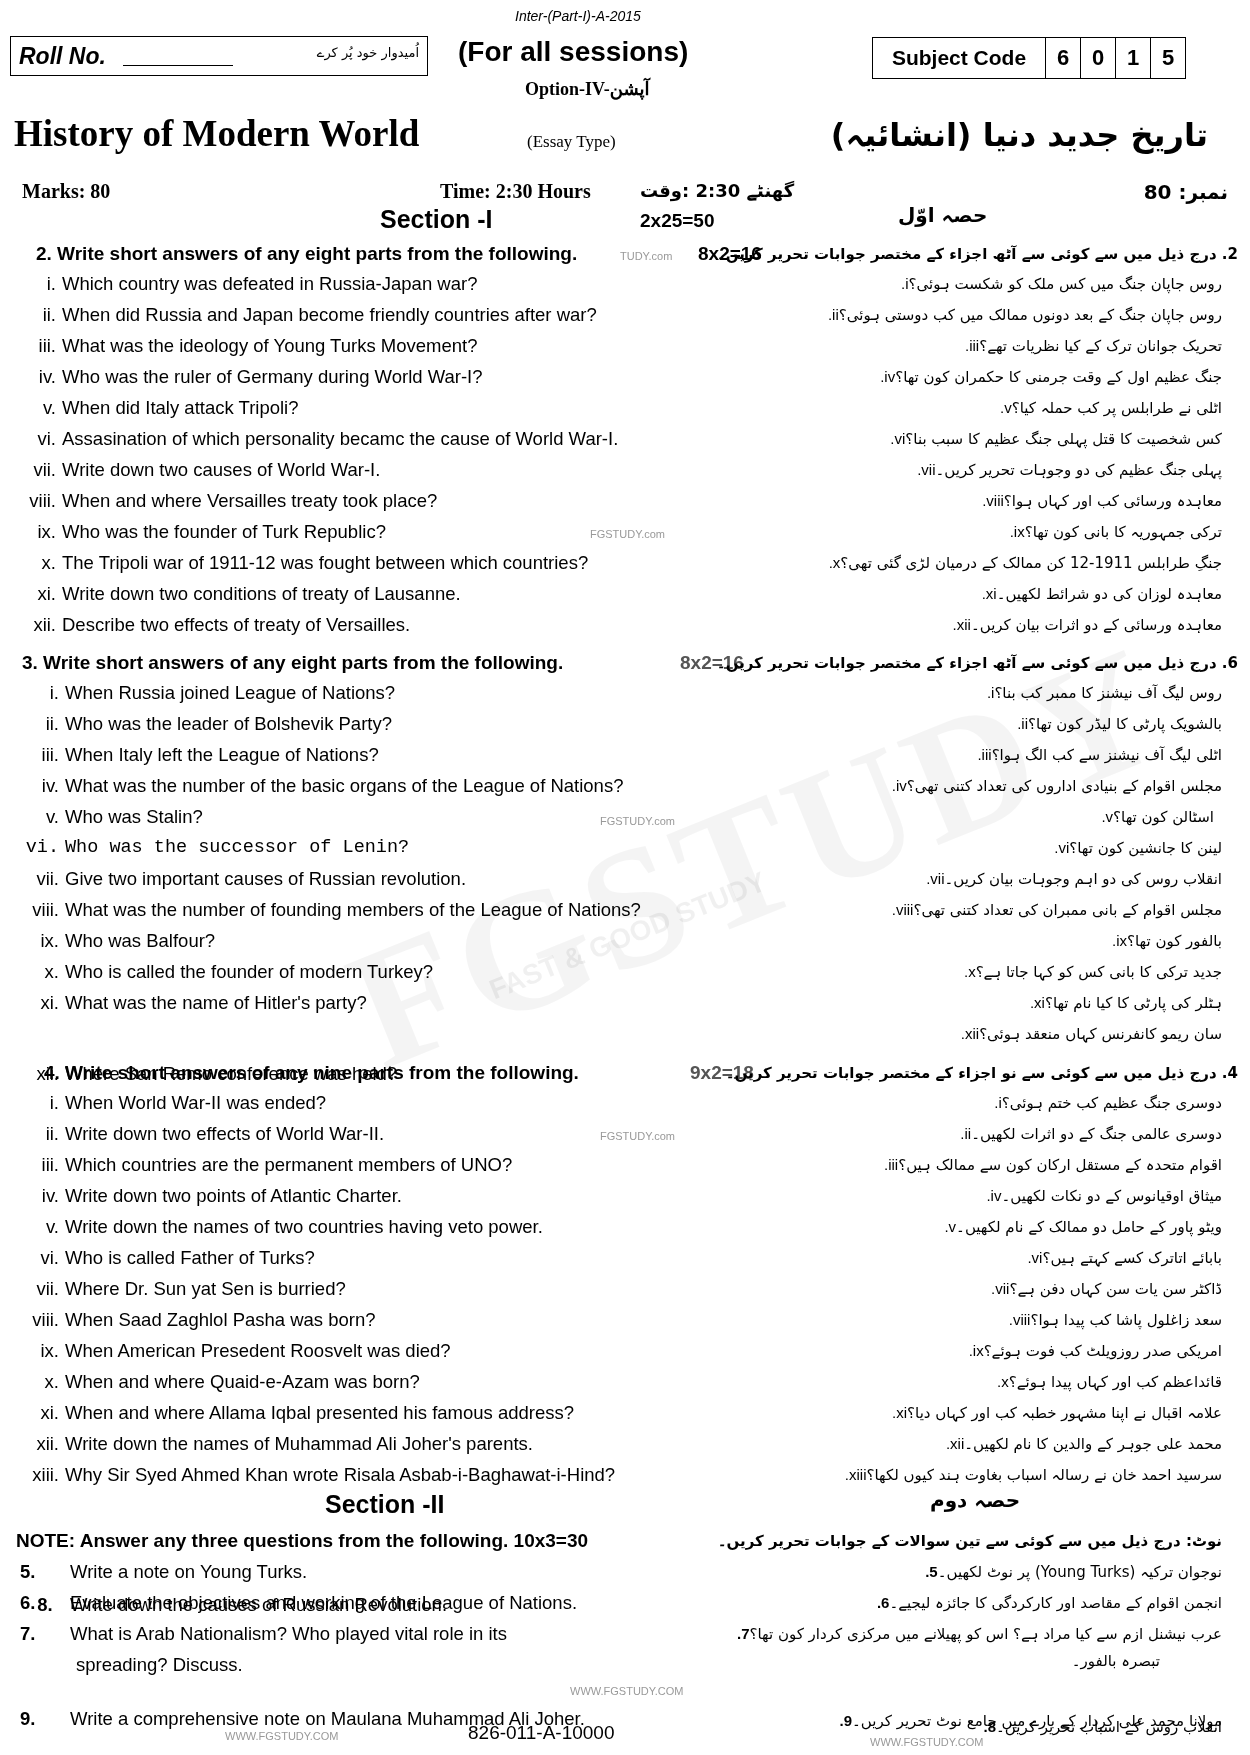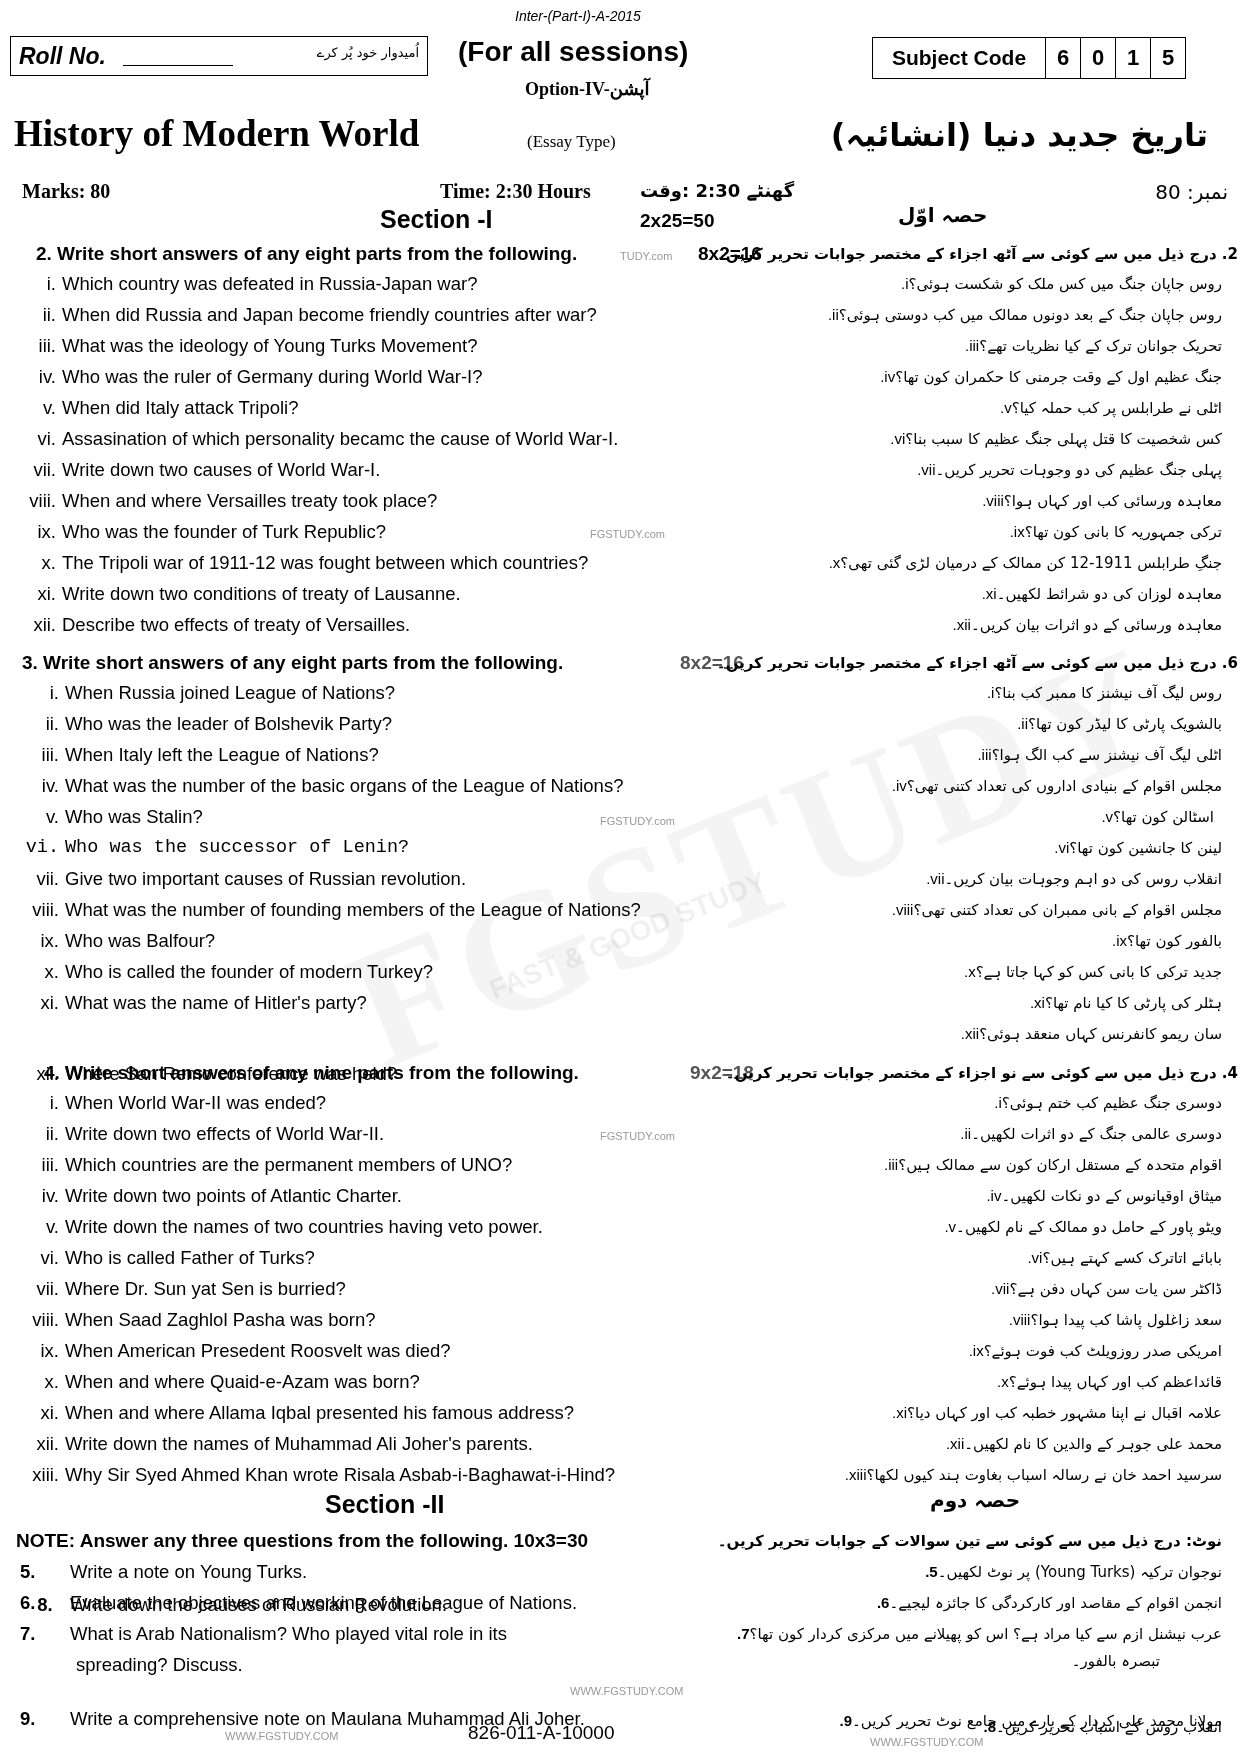--- a/index.html
+++ b/index.html
@@ -18,21 +18,21 @@
   .subject-box > div { border-right: 1.5px solid #000; display: flex; align-items: center; justify-content: center; font-weight: bold; font-size: 22px; }
   .subject-box > div:last-child { border-right: none; }
   .subject-label { width: 172px; font-size: 21px !important; }
   .subject-digit { width: 34px; }
   .title { left: 14px; top: 112px; font-size: 37px; font-weight: bold; }
   .essay { left: 527px; top: 132px; font-size: 17px; }
   .urdu-title { right: 42px; top: 116px; font-size: 32px; font-weight: bold; }
   .marks { left: 22px; top: 180px; font-size: 20px; font-weight: bold; }
   .time { left: 440px; top: 180px; font-size: 20px; font-weight: bold; }
   .time-urdu { left: 640px; top: 180px; font-size: 18px; font-weight: bold; }
-  .urdu-marks { right: 22px; top: 180px; font-size: 20px; font-weight: normal; }
+  .urdu-marks { right: 22px; top: 180px; font-size: 20px; font-weight: bold; }
   .section-title { font-size: 25px; font-weight: bold; }
   .section-marks { font-size: 19px; font-weight: bold; }
   .urdu-section { font-size: 20px; font-weight: bold; }
   .q-head { font-size: 19px; font-weight: bold; }
   .q-marks { font-size: 19px; font-weight: bold; }
   .item { font-size: 18.5px; }
   .item .num { display: inline-block; text-align: right; width: 56px; margin-right: 6px; }
   .urdu-item { font-size: 15px; }
   .urdu-item .unum { font-family: "Liberation Sans", sans-serif; margin-left: 8px; direction: ltr; display: inline-block; }
   .grey { color: #555; }

